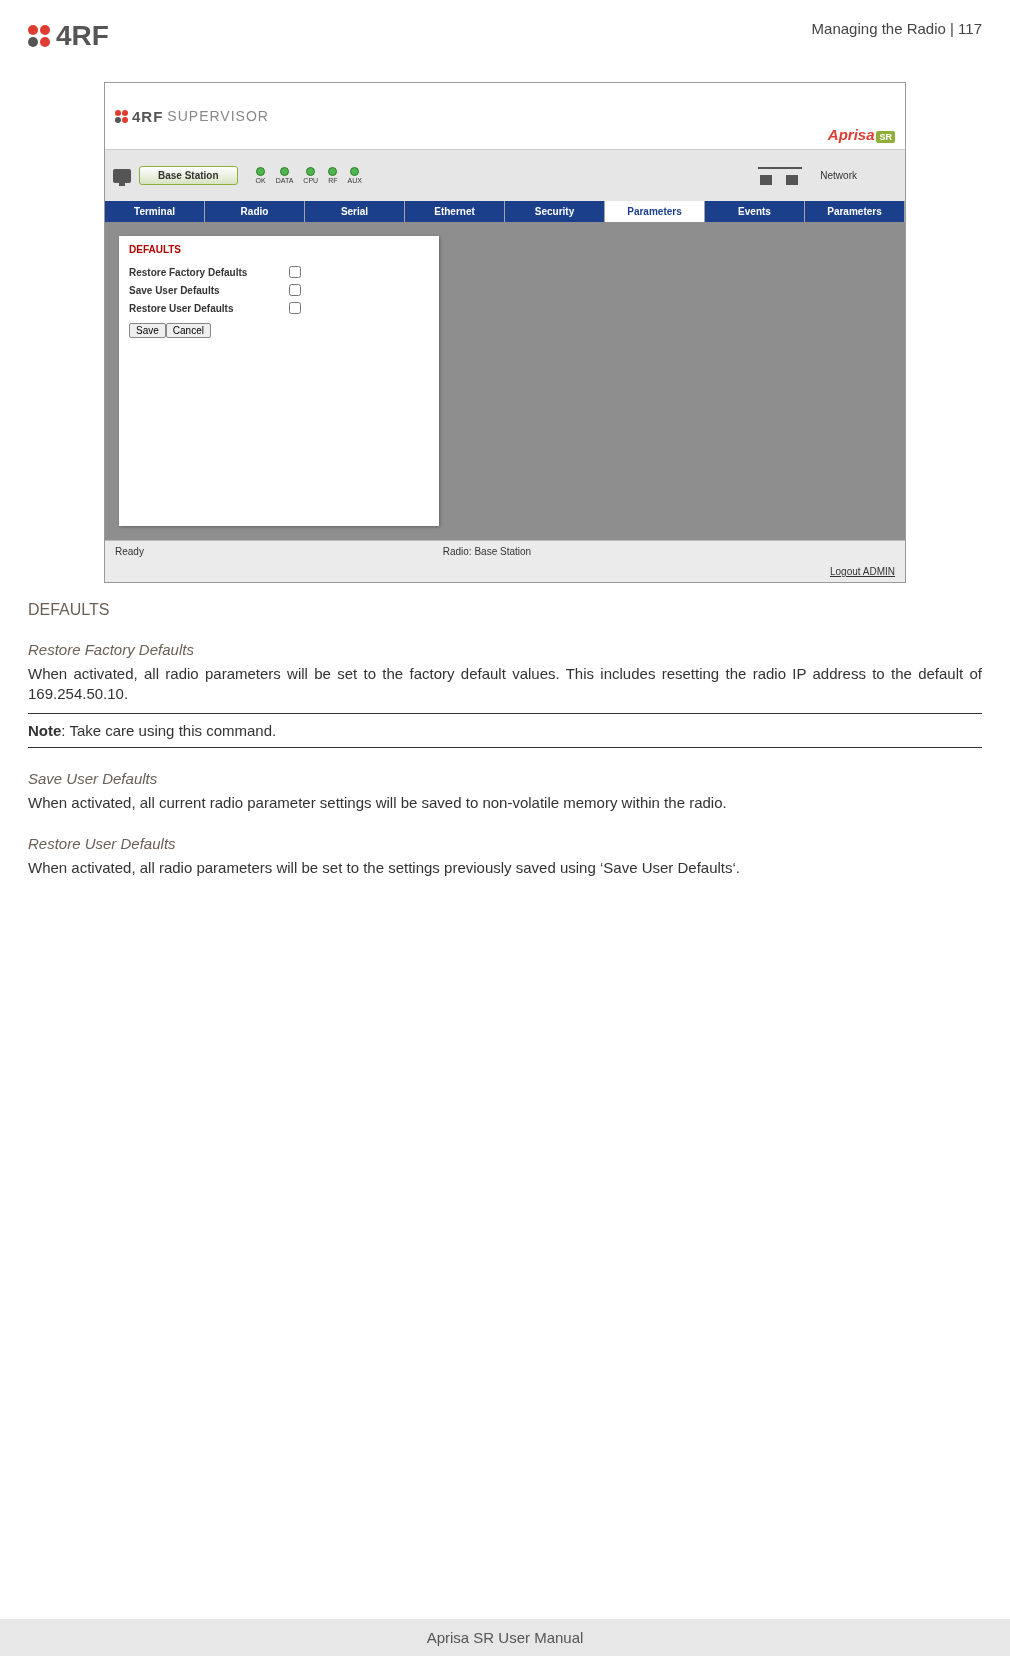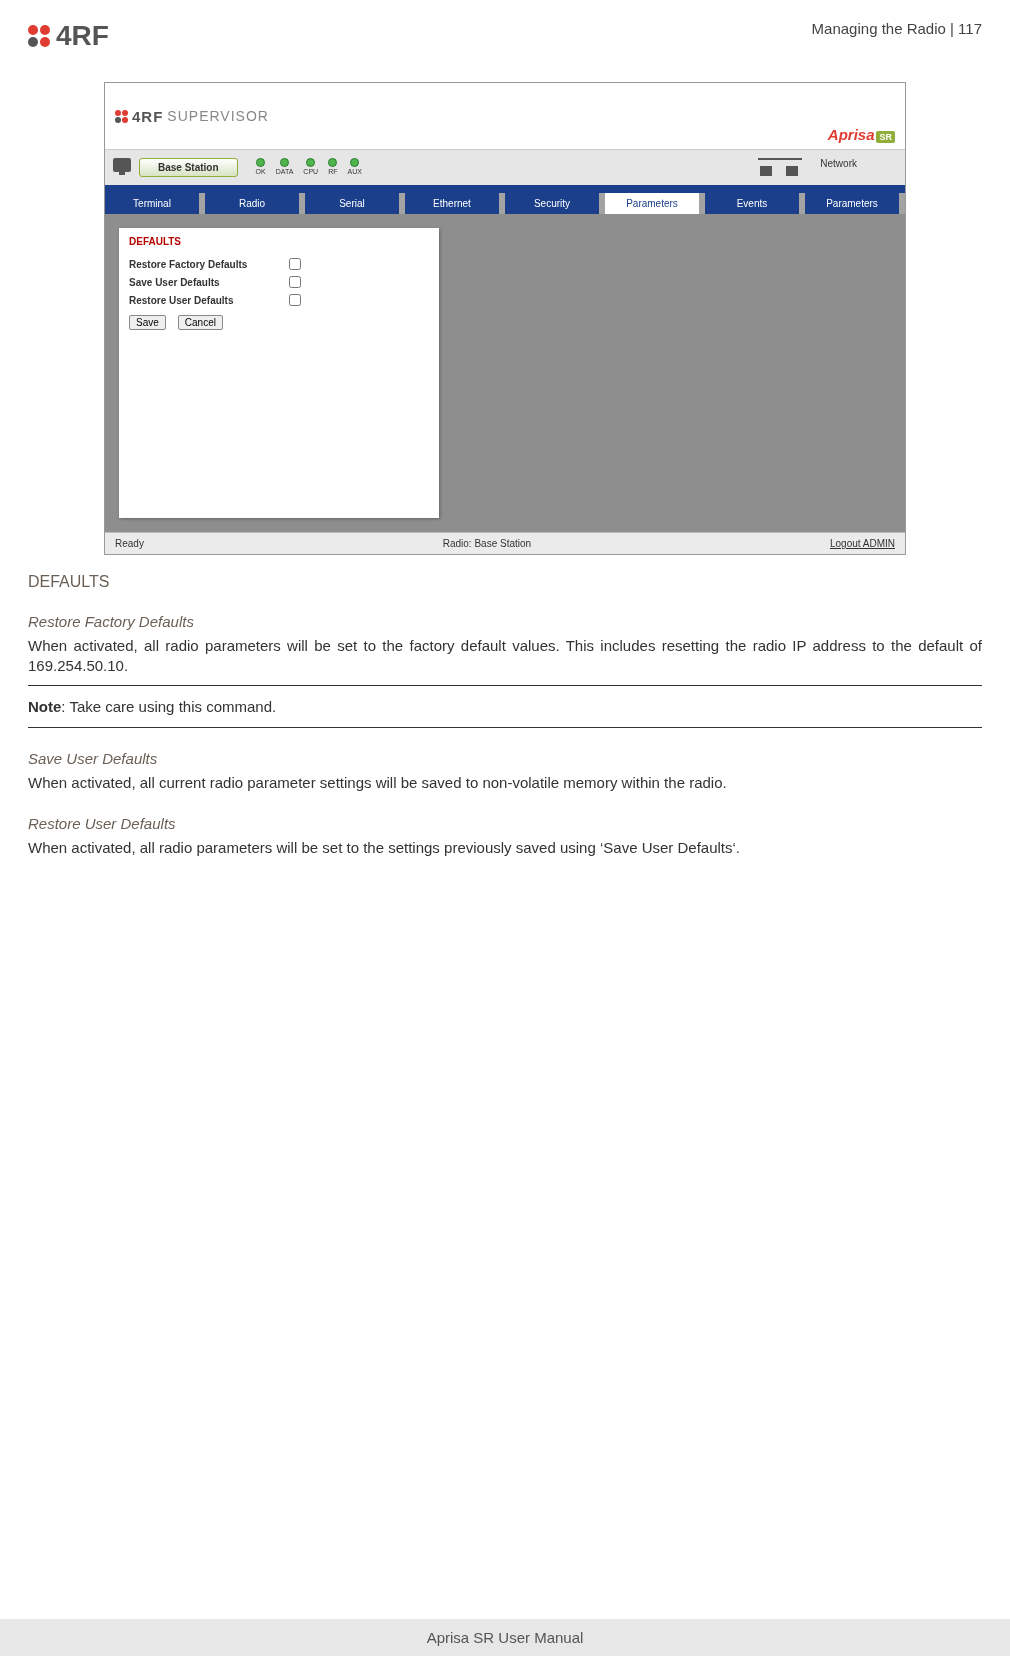--- a/index.html
+++ b/index.html
@@ -54,21 +54,22 @@
   .sup-logo { display:flex; align-items:center; gap:4px; font-size:14px; color:#888; letter-spacing:1px; }
   .sup-logo b { color:#555; font-weight:bold; font-size:15px; }
   .sup-dots { display:grid; grid-template-columns:repeat(2,6px); grid-template-rows:repeat(2,6px); gap:1px;}
   .sup-dots span{width:6px;height:6px;border-radius:50%;}
   .aprisa { font-size:15px; font-style:italic; color:#e03c31; font-weight:bold;margin-top:37px; }
   .aprisa .sr { background:#8fae3a; color:#fff; font-size:9px; padding:1px 3px; border-radius:2px; font-style:normal; margin-left:2px;}
 
   .strip {
     background:#e6e6e6;
     display:flex;
-    padding: 8px 8px;
+    align-items:center;
+    padding: 16px 8px;
     gap: 8px;
     border-top:1px solid #ccc;
   }
   .dev-icon { width:18px; height:14px; background:#555; border-radius:2px; position:relative; }
   .dev-icon::after{content:'';position:absolute;bottom:-3px;left:6px;width:6px;height:3px;background:#555;}
   .base-btn {
     background: linear-gradient(#fff,#d7e3c2);
     border:1px solid #8fae3a;
     border-radius:3px;
     padding: 3px 18px;
@@ -88,24 +89,23 @@
 
   .tabs {
     display:flex;
     background:#1b3f8b;
   }
   .tabs .tab {
     flex:1;
     text-align:center;
     color:#fff;
     font-size:10px;
-    font-weight:normal;
+    font-weight:bold;
     padding:5px 0;
-    border-right:6px solid #a3a3a3;
-    margin-top:8px;
+    border-right:1px solid #a3a3a3;
   }
   .tabs .tab.active { background:#fff; color:#1b3f8b; }
 
   .subtabs {
     display:flex;
     background:#f0f0f0;
     border-bottom:1px solid #ccc;
   }
   .subtabs .st {
     flex:1;
@@ -125,33 +125,33 @@
     background:#fff;
     width: 320px;
     min-height: 290px;
     padding: 8px 10px;
     box-shadow: 1px 1px 3px rgba(0,0,0,.3);
   }
   .panel-title { color:#b40000; font-size:10px; font-weight:bold; margin-bottom:8px; }
   .panel-row { display:flex; align-items:center; font-size:10px; font-weight:bold; color:#333; padding:3px 0;}
   .panel-row label { width: 160px; }
   .panel-row input[type=checkbox]{ width:12px; height:12px; }
-  .panel-btns { margin-top:6px; display:flex; gap:12px; }
+  .panel-btns { margin-top:6px; display:flex; gap:0; }
   .panel-btns button { font-size:10px; padding:1px 6px; background:#efefef; border:1px solid #888; border-radius:2px;}
 
   .shot-status {
     display:flex;
     background:#ebebeb;
     padding:5px 10px;
     font-size:10px;
     color:#333;
     justify-content:space-between;
     border-top:1px solid #bbb;
   }
-  .shot-status .logout { text-decoration:underline; }
+  .shot-status .logout { text-decoration:underline;margin-top:20px; }
 
   
   .doc-h { font-size:16px; color:#6a5f55; margin:18px 0 8px 0; }
   .doc-sub { font-size:15px; font-style:italic; color:#6a5f55; margin:22px 0 6px 0; }
   .doc-p { font-size:15px; color:#333; line-height:1.35; text-align:justify; }
 
   
   .dlg-wrap { text-align:center; margin: 22px 0 20px 0; }
   .dlg {
     display:inline-block;
@@ -170,21 +170,21 @@
     align-items:center;
   }
   .dlg-close { width:16px; height:14px; background:#e04a3f; border:1px solid #b33228; color:#fff; font-size:10px; line-height:12px; text-align:center; border-radius:2px;}
   .dlg-body { padding:10px; display:flex; gap:8px; align-items:flex-start;}
   .dlg-warn { width:18px; height:18px; background:#ffd93b; border:1px solid #c9a800; clip-path: polygon(50% 0,100% 100%,0 100%); position:relative;}
   .dlg-warn::after{content:'!';position:absolute;left:6px;top:2px;font-weight:bold;color:#333;font-size:11px;}
   .dlg-btn-row { text-align:center; padding:0 0 8px 0;}
   .dlg-btn-row button { font-size:10px; padding:1px 16px; background:#efefef; border:1px solid #888; border-radius:2px;}
 
   hr.rule { border:none; border-top:1px solid #333; margin: 8px 0; }
-  .note-line { font-size:15px; color:#333; margin:12px 0; }
+  .note-line { font-size:15px; color:#333; margin:4px 0; }
   .note-line b { font-weight:bold; }
 
   .footer {
     position:absolute;
     bottom:0;
     left:0;
     width:100%;
     background:#e7e7e7;
     text-align:center;
     padding:10px 0;

